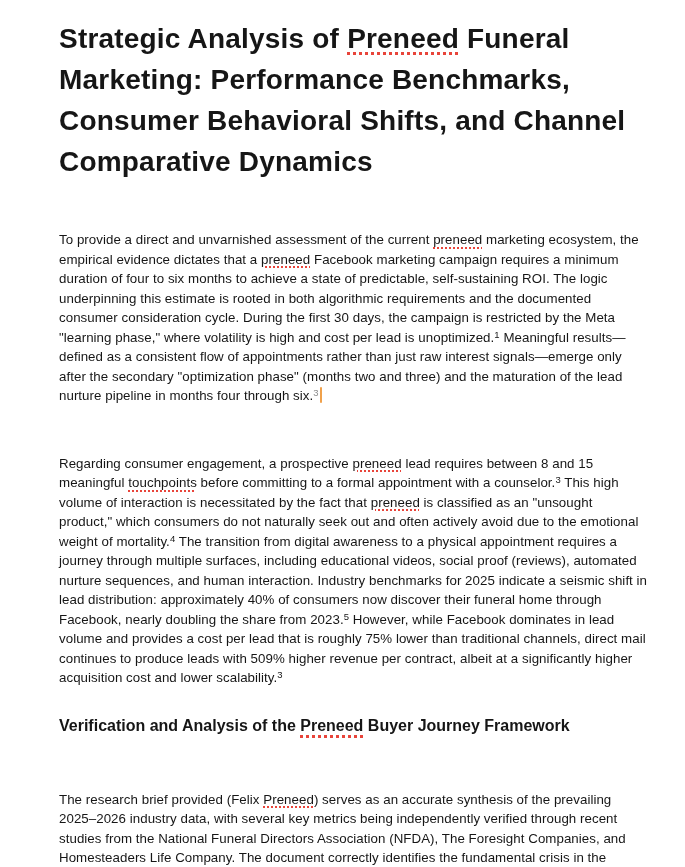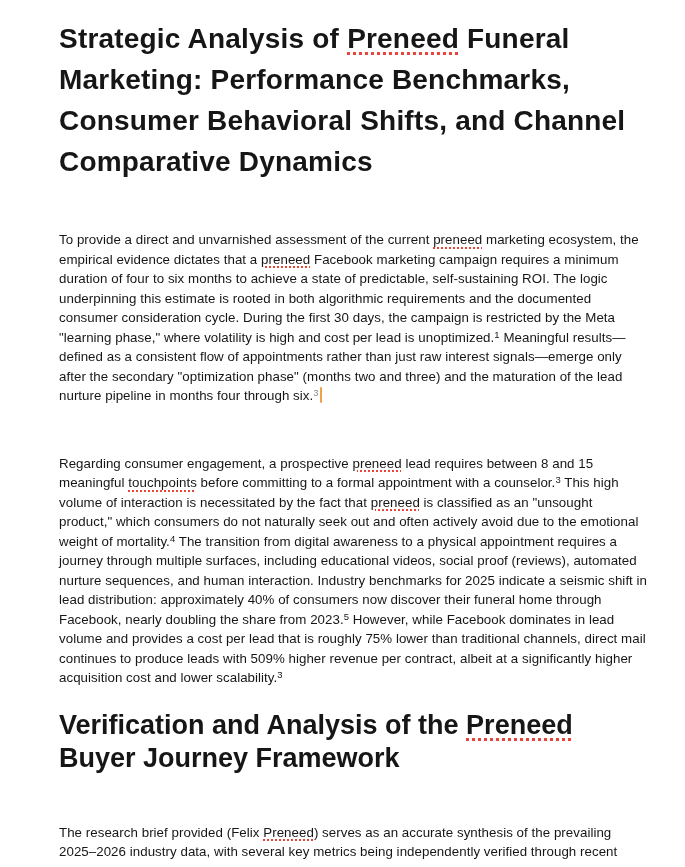--- a/index.html
+++ b/index.html
@@ -25,21 +25,21 @@
     padding: 0;
   }
   h1 {
     font-size: 28px;
     font-weight: 700;
     line-height: 41px;
     letter-spacing: 0.2px;
     margin-bottom: 13px;
   }
   h2 {
-    font-size: 27px;
+    font-size: 16px;
     font-weight: 700;
     line-height: 33px;
     margin-top: 21px;
     margin-bottom: 13px;
   }
   h3 {
     font-size: 11px;
     font-weight: 400;
     line-height: 21px;
     margin-top: 12px;

